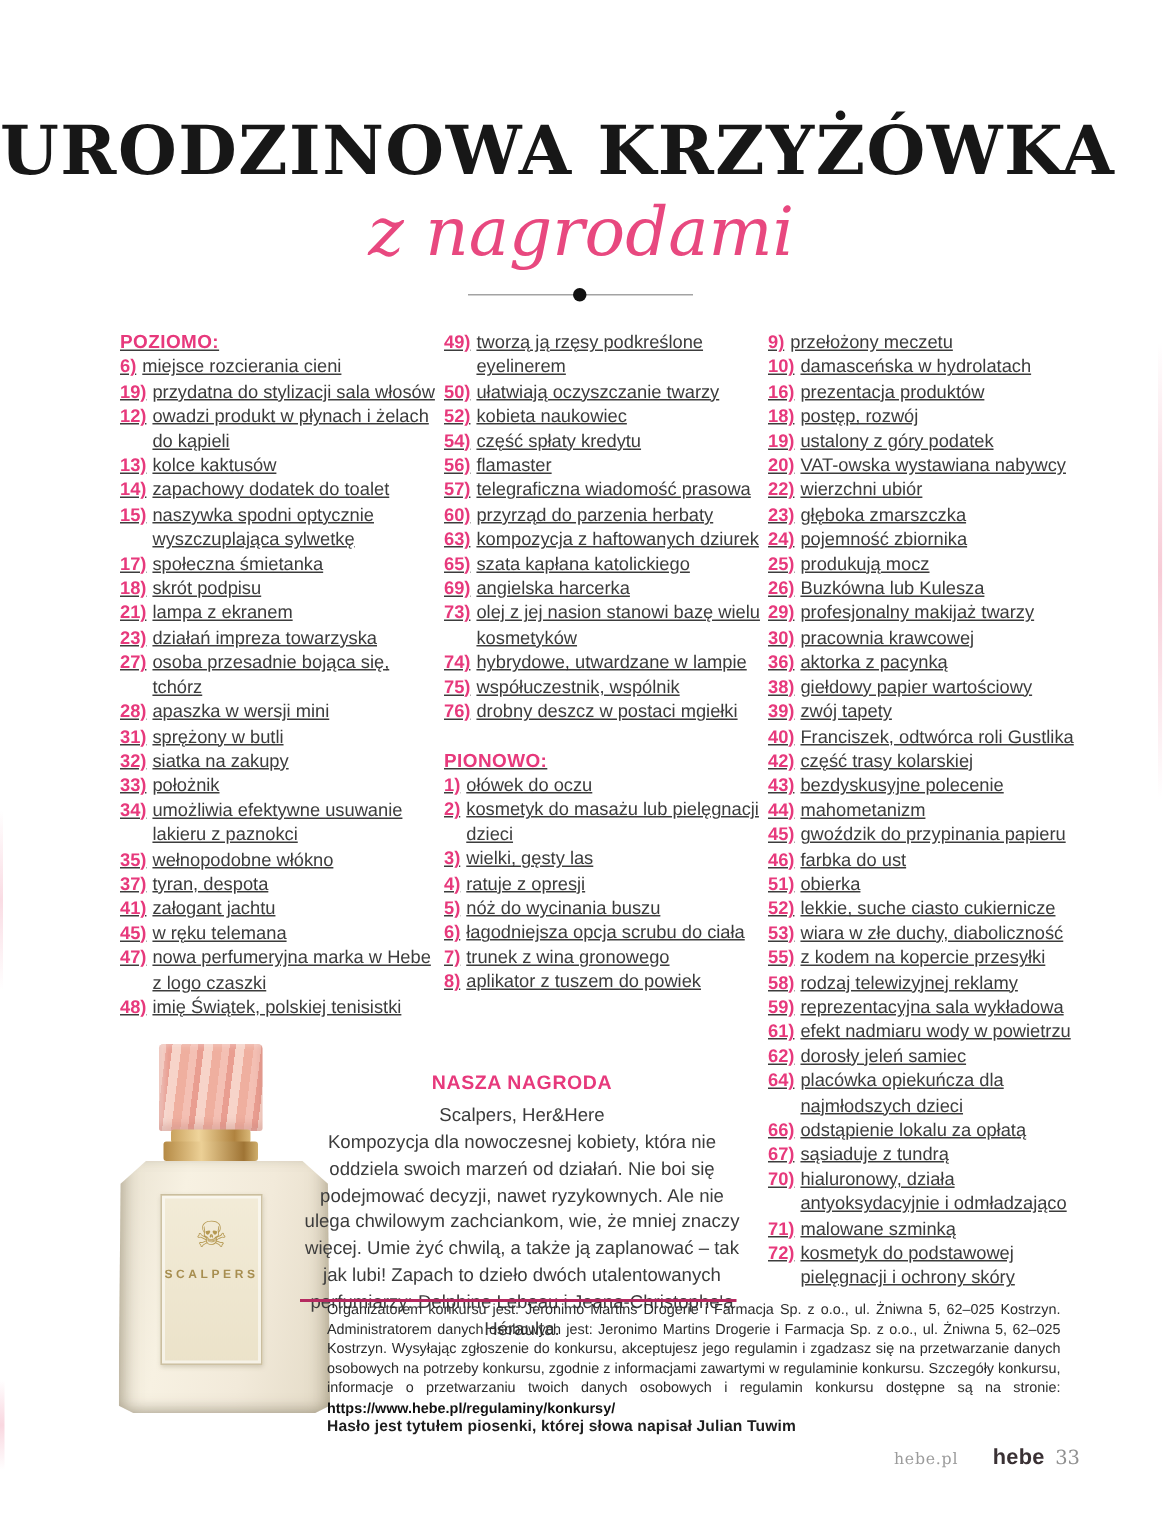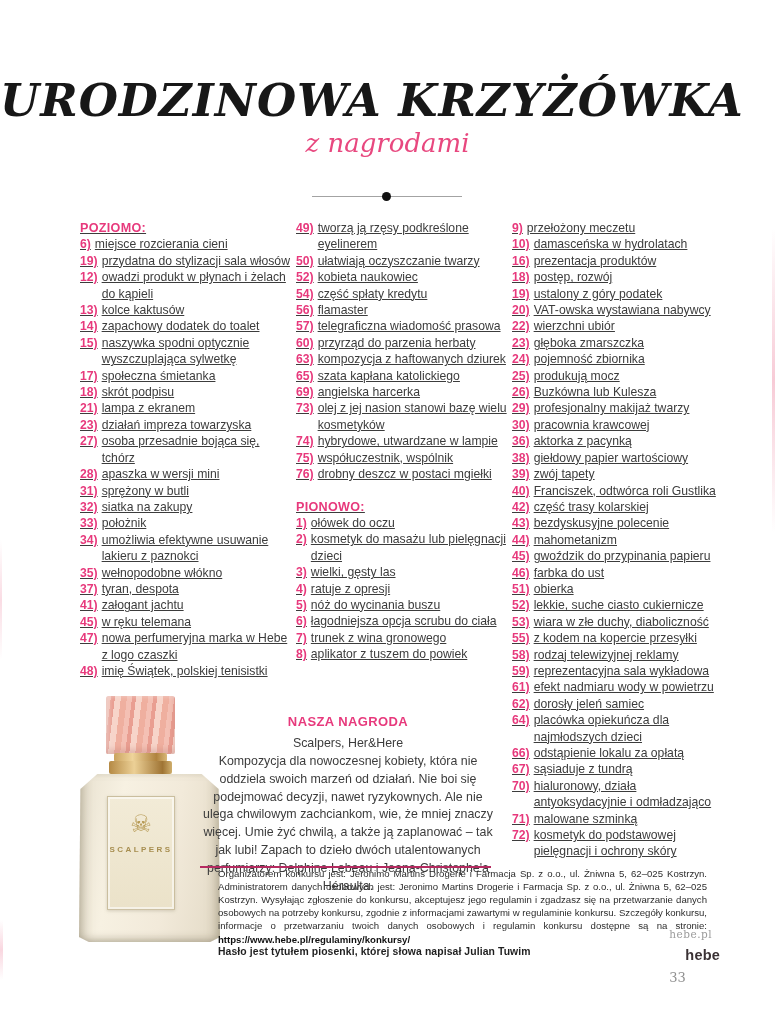--- a/index.html
+++ b/index.html
@@ -3,27 +3,27 @@
 <meta charset="utf-8">
 <style>
   html,body{margin:0;padding:0;background:#ffffff;}
   .page{
     position:relative;width:775px;height:1020px;background:#ffffff;overflow:hidden;
     font-family:"Liberation Sans",sans-serif;color:#3c3c3c;
   }
   
   .title{
     position:absolute;top:74px;left:0;width:638px;text-align:right;margin:0;
-    font-family:"DejaVu Serif",serif;font-style:italic;font-weight:600;
+    font-family:"DejaVu Serif",serif;font-weight:600;
     font-size:45px;letter-spacing:1px;color:#171717;white-space:nowrap;
   }
   .subtitle{
     position:absolute;top:128px;left:0;width:775px;text-align:center;
     font-family:"DejaVu Serif",serif;font-style:italic;font-weight:500;
-    font-size:26px;color:#e8487f;
+    font-size:45px;color:#e8487f;
   }
   .divider{position:absolute;top:196px;left:312px;width:150px;border-top:1px solid #a3a3a3;}
   .divider .dot{position:absolute;left:50%;top:-5px;width:9px;height:9px;margin-left:-5px;border-radius:50%;background:#111;}
   
   .columns{position:absolute;left:80px;top:220px;display:flex;}
   .col{width:212px;margin-right:4px;text-decoration:underline;}
   .col:last-child{width:216px;margin-right:0;}
   .clue{display:flex;align-items:flex-start;font-size:12.2px;line-height:16.4px;color:#3c3c3c;}
   .clue .num{color:#e7397c;font-weight:bold;margin-right:4px;white-space:nowrap;}
   .clue .txt{flex:1;}
@@ -33,21 +33,21 @@
   .prize{position:absolute;left:200px;top:714px;width:296px;text-align:center;}
   .prize-heading{margin:0 0 6px;font-size:13px;font-weight:bold;letter-spacing:.4px;color:#e7397c;}
   .prize-product{font-size:12.4px;line-height:17px;color:#3c3c3c;}
   .prize-desc{font-size:12.4px;line-height:17.8px;color:#3c3c3c;margin-top:1px;}
   .prize-rule{position:absolute;left:200px;top:866px;width:291px;border-top:2px solid #b52a60;}
   
   .legal{position:absolute;left:218px;top:857px;width:489px;font-size:9.6px;line-height:13.2px;color:#2d2d2d;text-align:justify;}
   .legal strong{color:#111;}
   .haslo{position:absolute;left:218px;top:946px;font-size:10.4px;font-weight:bold;color:#1f1f1f;letter-spacing:.1px;}
   
-  .footer{position:absolute;top:928px;right:55px;display:flex;align-items:baseline;gap:7px;flex-direction:column;}
+  .footer{position:absolute;top:964px;right:55px;display:flex;align-items:baseline;gap:7px;}
   .footer .site{font-family:"DejaVu Serif",serif;font-size:10.5px;color:#9b9b9b;letter-spacing:.5px;}
   .footer .logo{font-size:14.5px;font-weight:bold;color:#3a3134;letter-spacing:.2px;padding-left:16px;}
   .footer .pageno{font-family:"DejaVu Serif",serif;font-size:13px;color:#8f8f8f;}
   
   .bottle{position:absolute;left:74px;top:696px;width:152px;height:262px;}
   .cap{
     position:absolute;left:32px;top:0;width:69px;height:58px;border-radius:3px 3px 2px 2px;
     background:repeating-linear-gradient(97deg,#f4c0b4 0 5px,#e99e91 5px 9px,#f7d4c9 9px 15px,#efaf9f 15px 21px);
     box-shadow:inset 0 -4px 6px rgba(180,110,100,.35), inset 3px 0 5px rgba(255,255,255,.5);
   }

